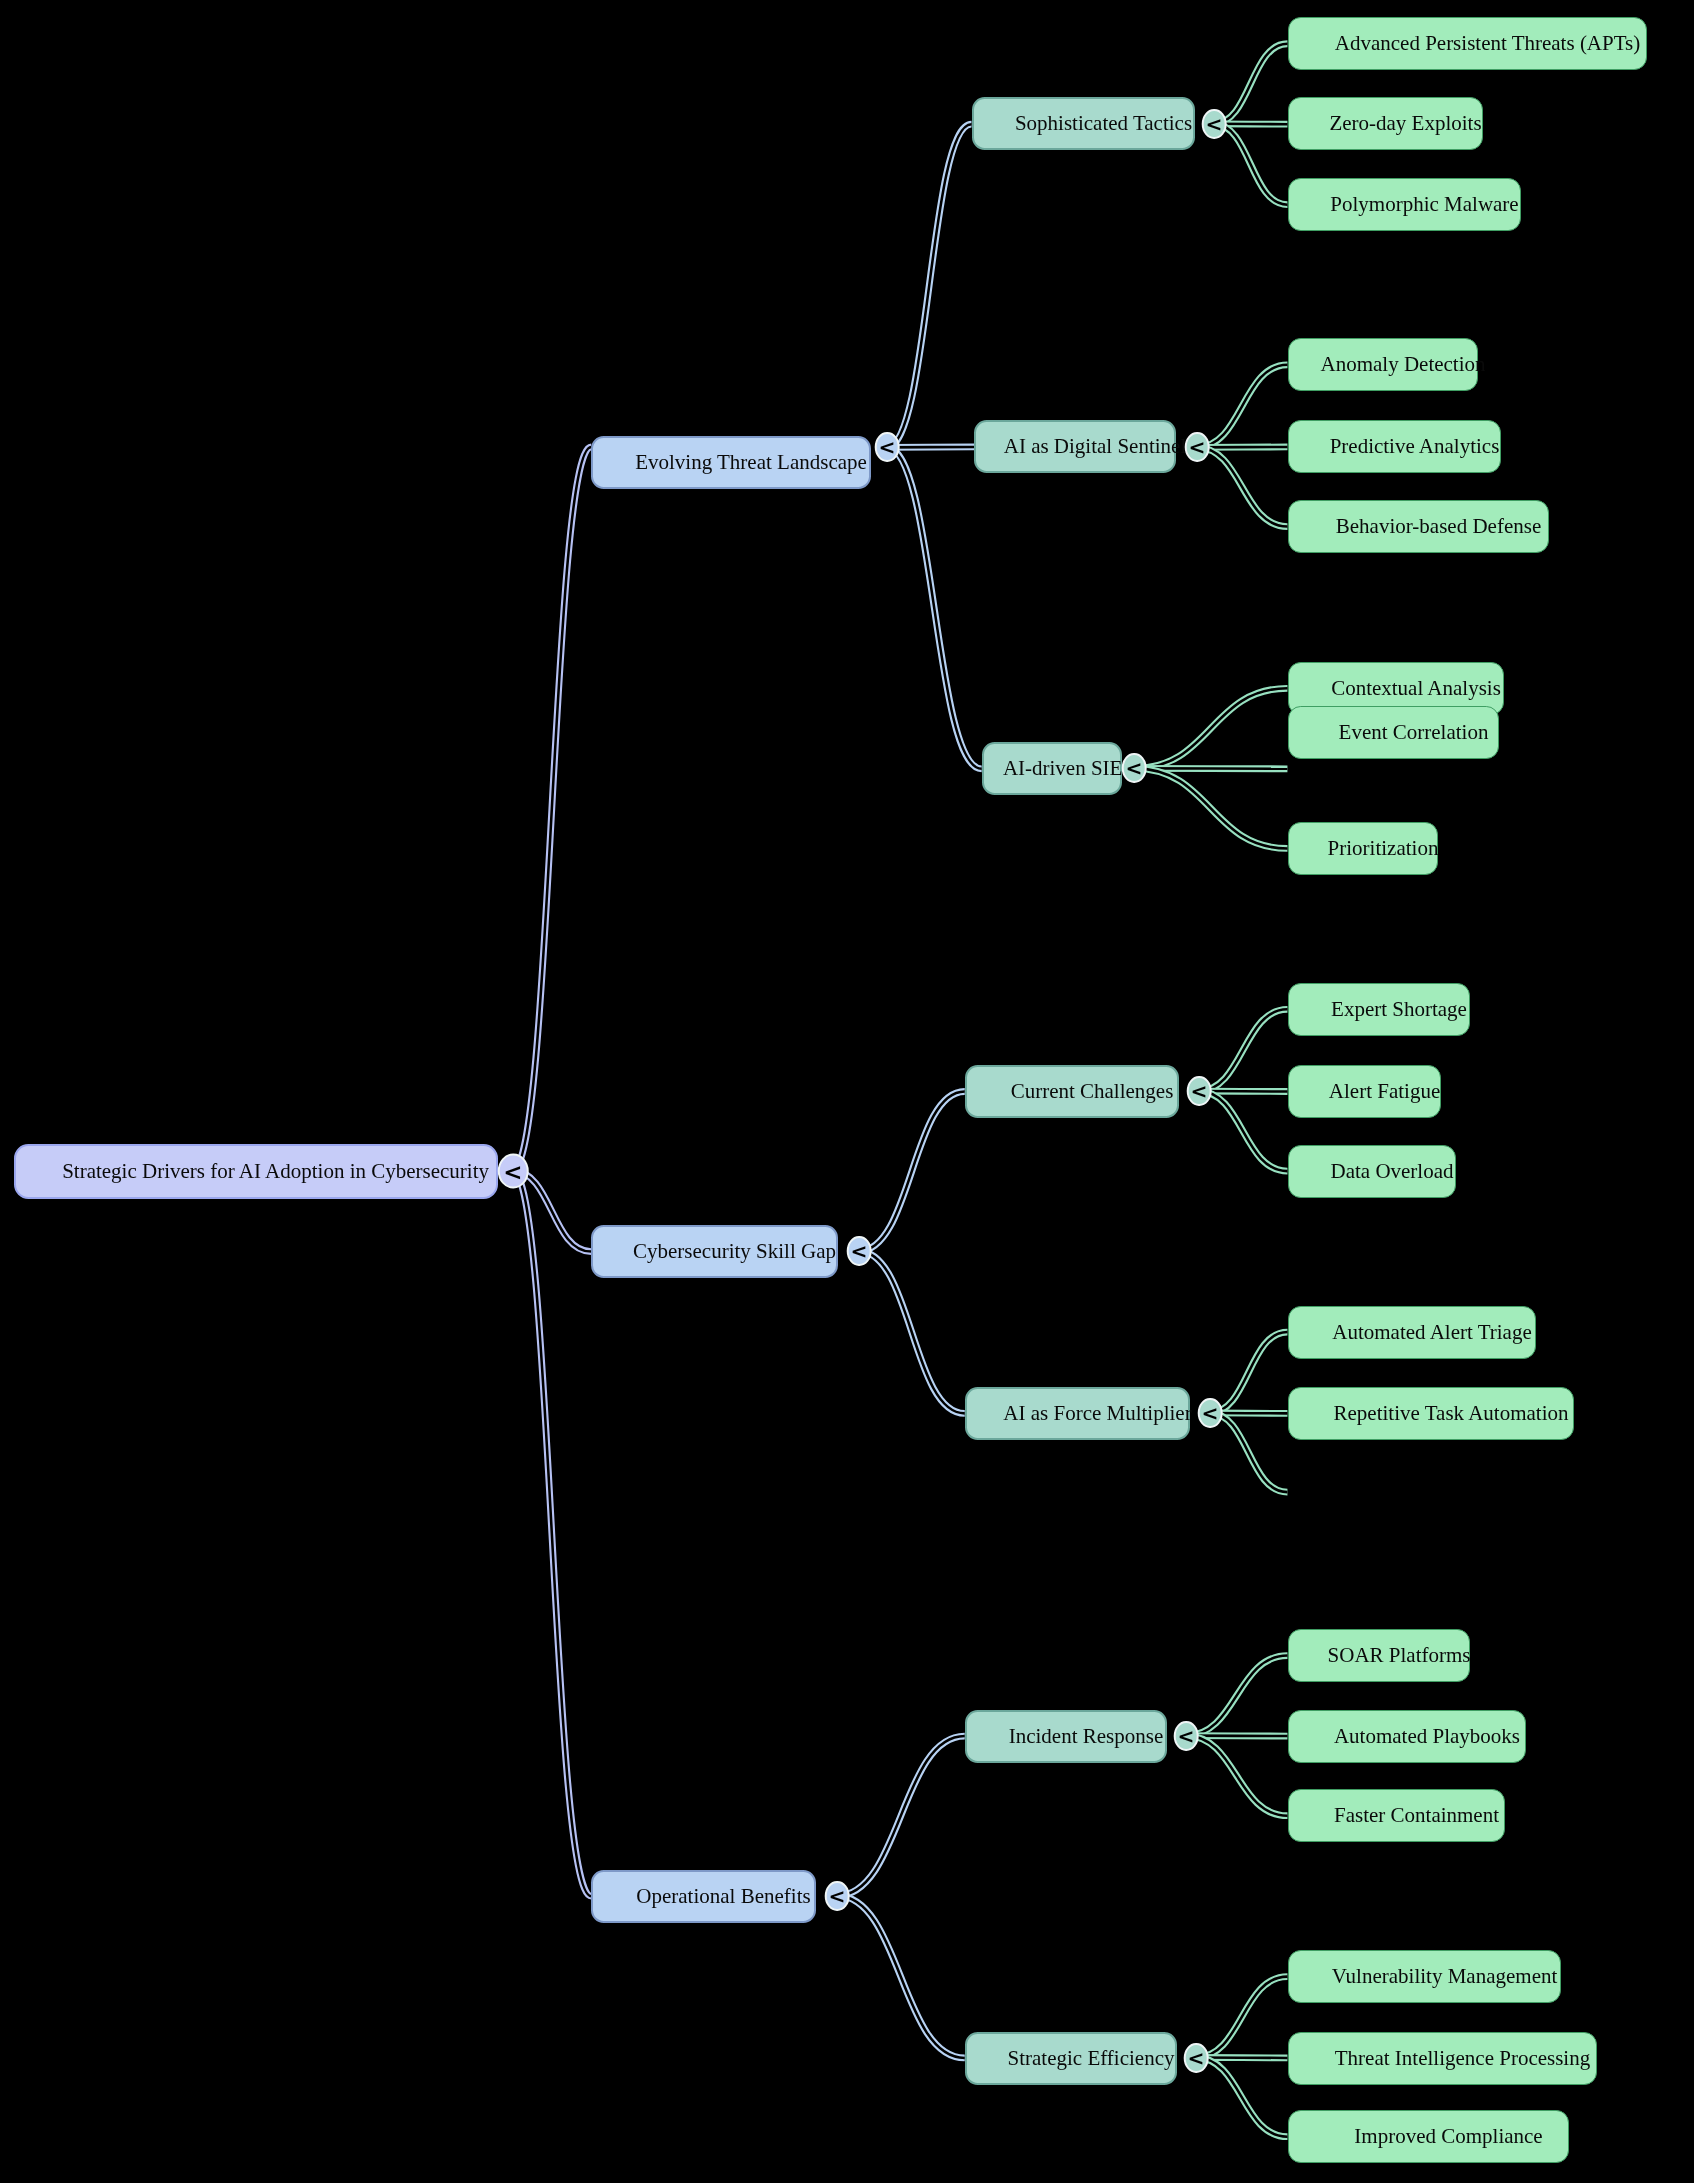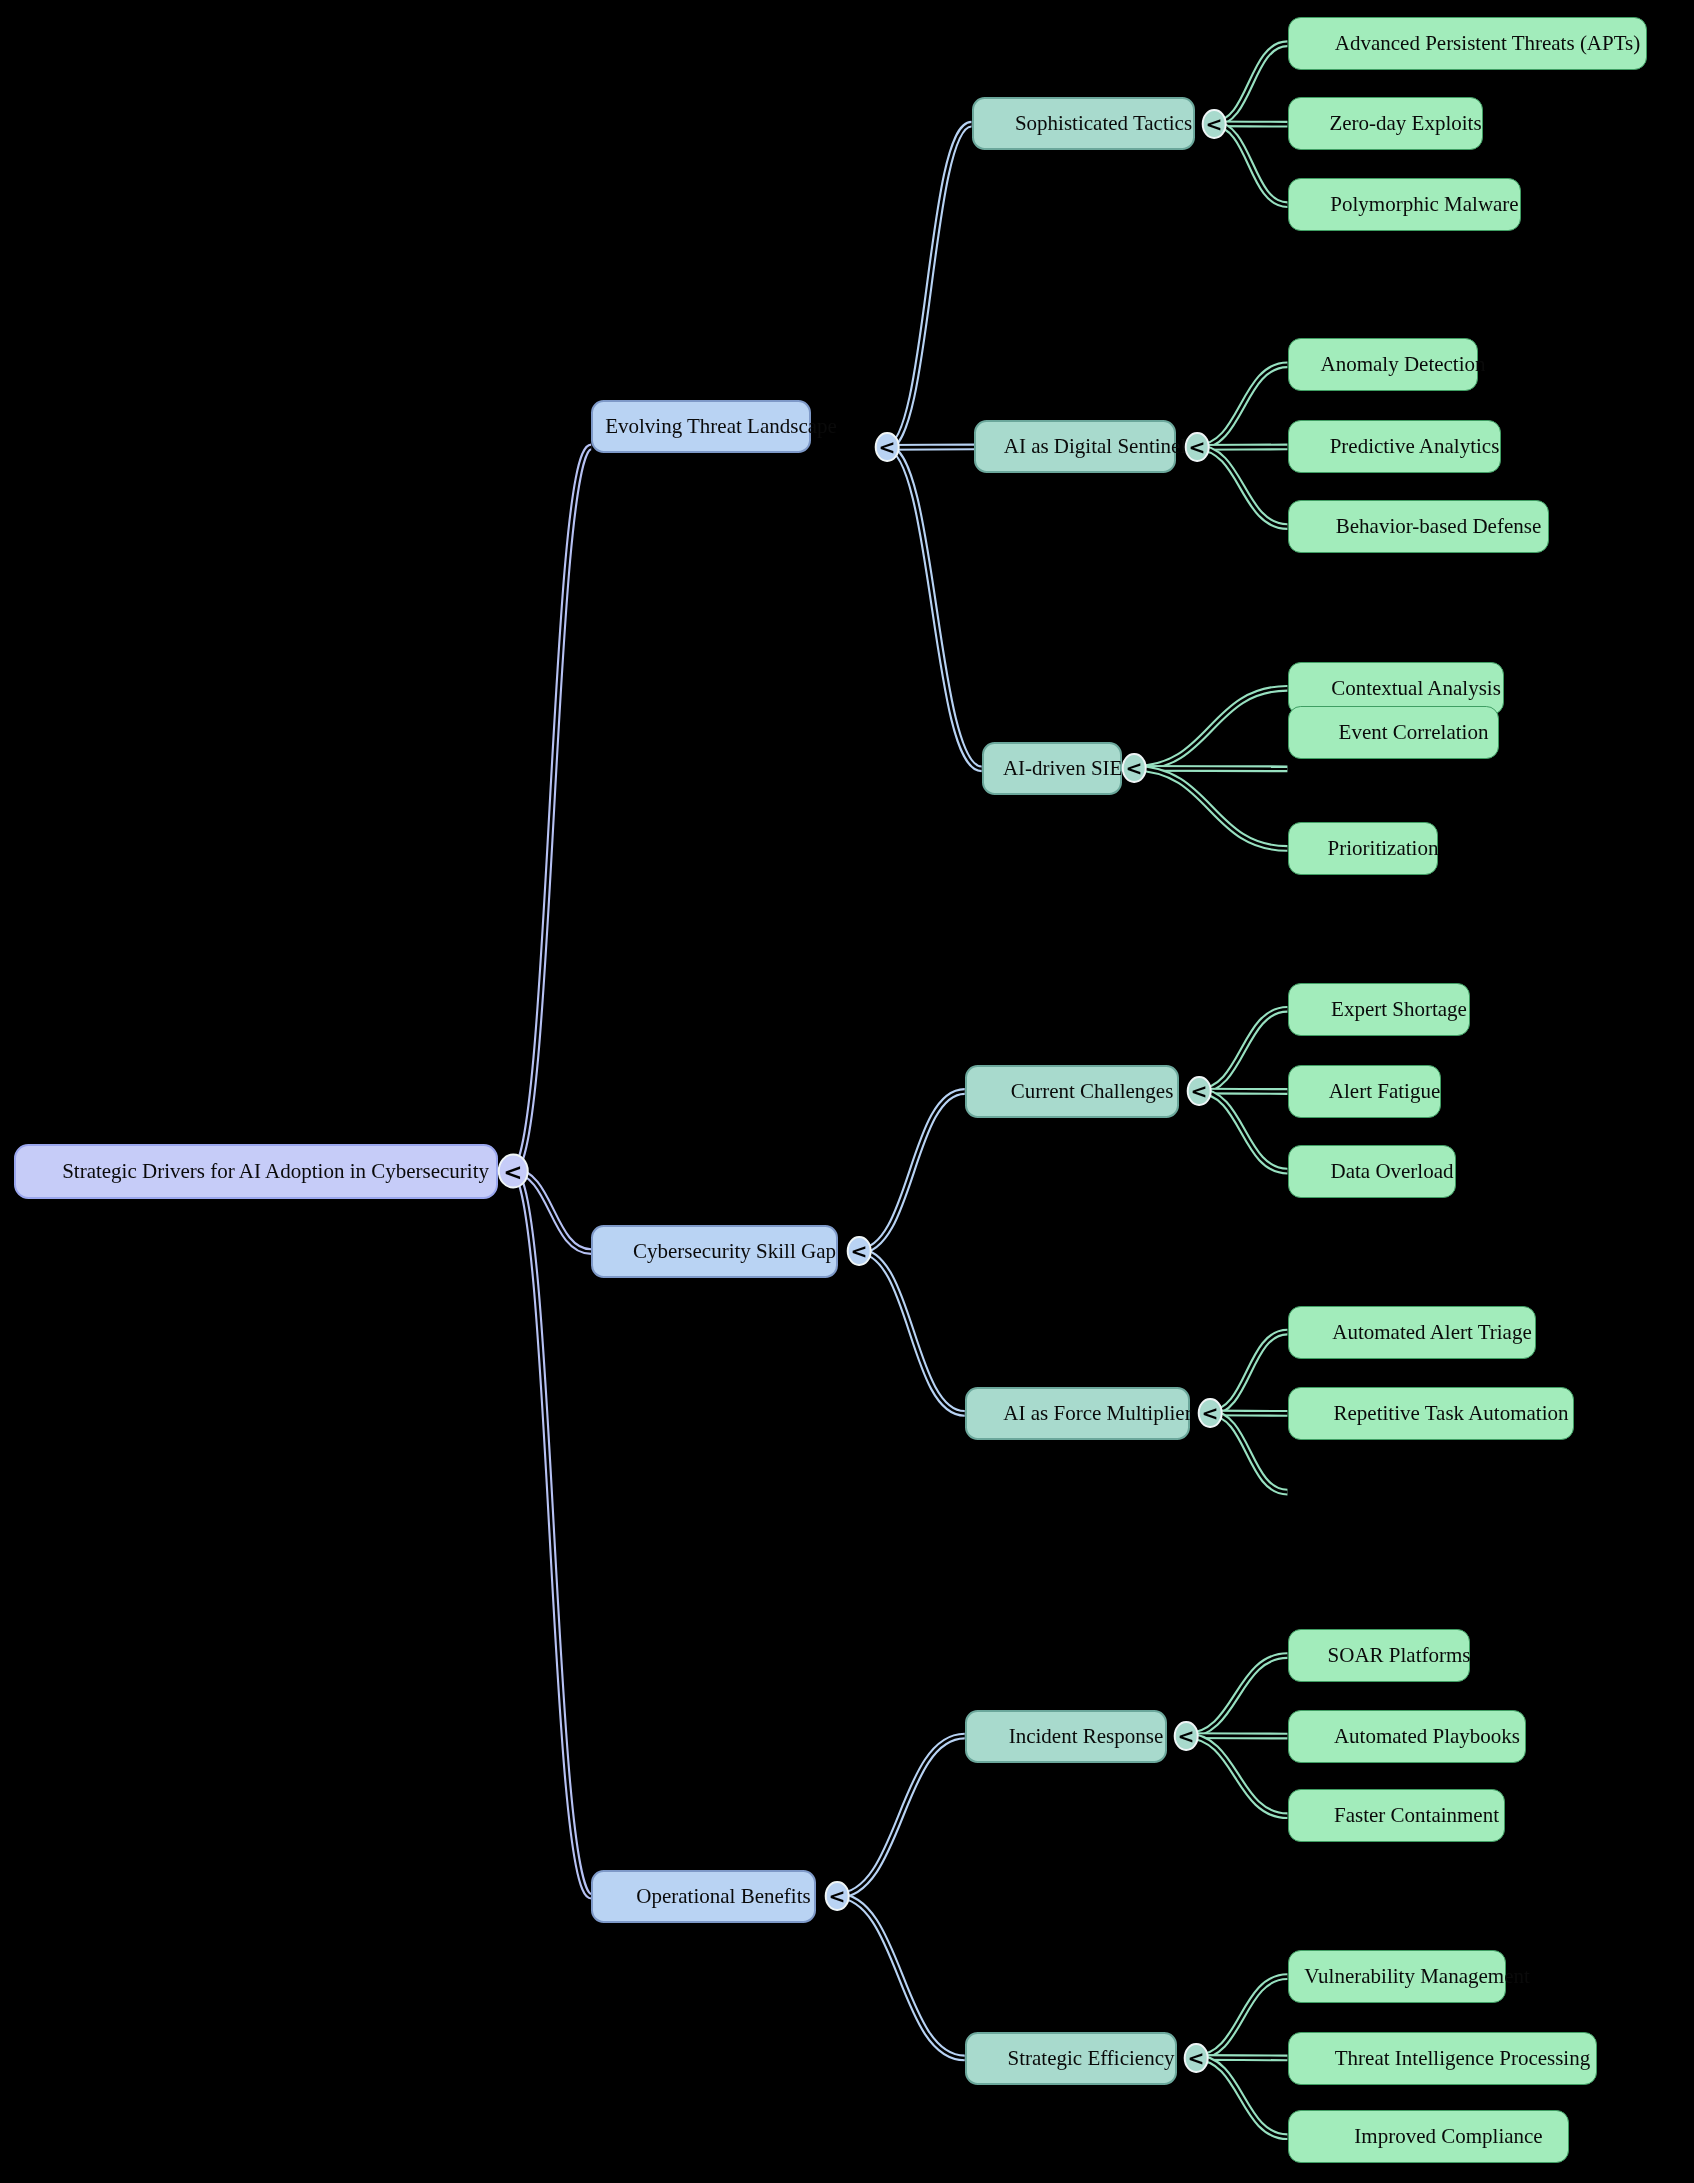--- a/index.html
+++ b/index.html
@@ -85,21 +85,21 @@
       <path d="M 1412 2429 C 1466 2429, 1466 2333.5, 1520 2333.5" fill="none" stroke="#97e0c0" stroke-width="8"></path>
       <path d="M 1412 2429 C 1466 2429, 1466 2333.5, 1520 2333.5" fill="none" stroke="#000000" stroke-width="3"></path>
       <path d="M 1412 2429 C 1466 2429, 1466 2429.5, 1520 2429.5" fill="none" stroke="#97e0c0" stroke-width="8"></path>
       <path d="M 1412 2429 C 1466 2429, 1466 2429.5, 1520 2429.5" fill="none" stroke="#000000" stroke-width="3"></path>
       <path d="M 1412 2429 C 1466 2429, 1466 2522.5, 1520 2522.5" fill="none" stroke="#97e0c0" stroke-width="8"></path>
       <path d="M 1412 2429 C 1466 2429, 1466 2522.5, 1520 2522.5" fill="none" stroke="#000000" stroke-width="3"></path>
     </svg>
 
   <div class="node n1" style="left:13.6px;top:1144px;width:484px">Strategic Drivers for AI Adoption in Cybersecurity</div>
 
-  <div class="node n2" style="left:591px;top:400px;width:220px">Evolving Threat Landscape</div>
+  <div class="node n2" style="left:591px;top:436px;width:280px">Evolving Threat Landscape</div>
   <div class="node n2" style="left:591px;top:1225px;width:247px">Cybersecurity Skill Gap</div>
   <div class="node n2" style="left:591px;top:1870px;width:225px">Operational Benefits</div>
 
   <div class="node n3" style="left:972px;top:97px;width:223px">Sophisticated Tactics</div>
   <div class="node n3" style="left:974px;top:420px;width:202px">AI as Digital Sentinel</div>
   <div class="node n3" style="left:982px;top:742px;width:140px">AI-driven SIEM</div>
   <div class="node n3" style="left:965px;top:1065px;width:214px">Current Challenges</div>
   <div class="node n3" style="left:965px;top:1387px;width:225px">AI as Force Multiplier</div>
   <div class="node n3" style="left:965px;top:1710px;width:202px">Incident Response</div>
   <div class="node n3" style="left:965px;top:2032px;width:212px">Strategic Efficiency</div>
@@ -120,21 +120,21 @@
   <div class="node n4" style="left:1288px;top:1065px;width:153px">Alert Fatigue</div>
   <div class="node n4" style="left:1288px;top:1145px;width:168px">Data Overload</div>
 
   <div class="node n4" style="left:1288px;top:1306px;width:248px">Automated Alert Triage</div>
   <div class="node n4" style="left:1288px;top:1387px;width:286px">Repetitive Task Automation</div>
 
   <div class="node n4" style="left:1288px;top:1629px;width:182px">SOAR Platforms</div>
   <div class="node n4" style="left:1288px;top:1710px;width:238px">Automated Playbooks</div>
   <div class="node n4" style="left:1288px;top:1789px;width:217px">Faster Containment</div>
 
-  <div class="node n4" style="left:1288px;top:1950px;width:218px">Vulnerability Management</div>
+  <div class="node n4" style="left:1288px;top:1950px;width:273px">Vulnerability Management</div>
   <div class="node n4" style="left:1288px;top:2032px;width:309px">Threat Intelligence Processing</div>
   <div class="node n4" style="left:1288px;top:2110px;width:281px">Improved Compliance</div>
 
   <div class="toggle t1" id="c-root" style="left:513px;top:1171px">
     <span>&lt;</span>
     </div>
   <div class="toggle t2" id="c-b0" style="left:887px;top:447px">
     <span>&lt;</span>
     </div>
   <div class="toggle t2" id="c-b1" style="left:859px;top:1251px">

